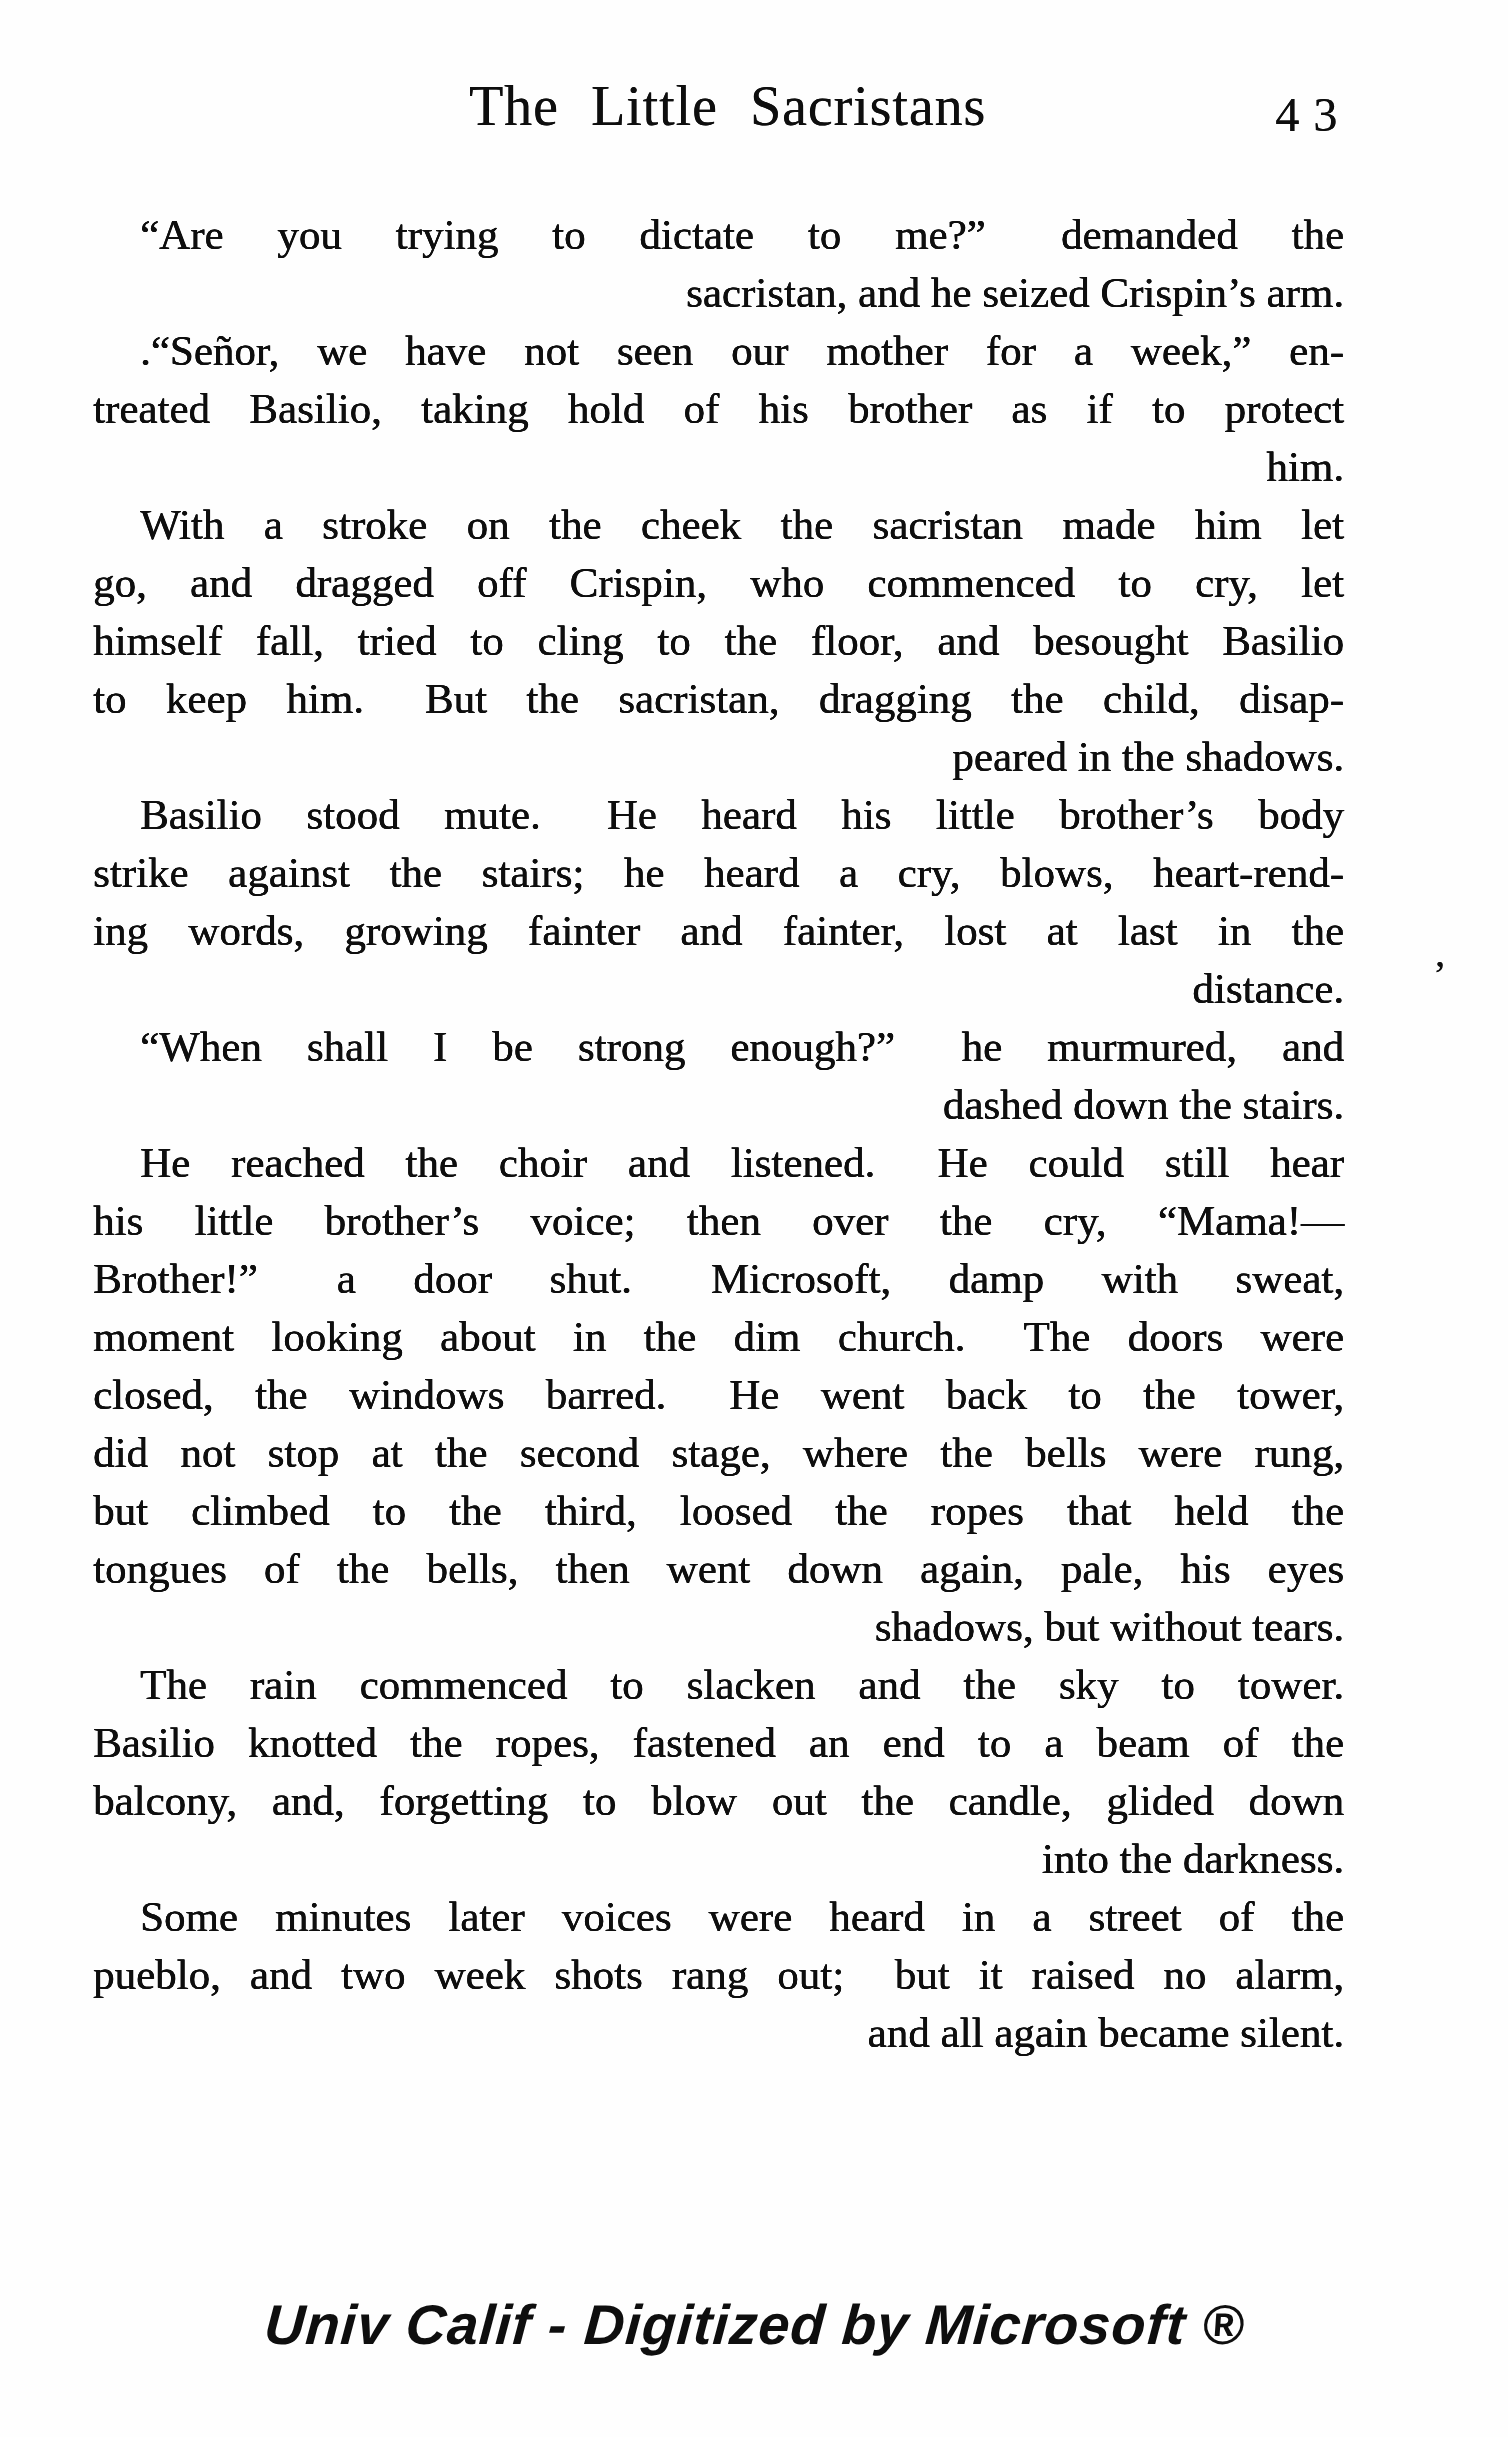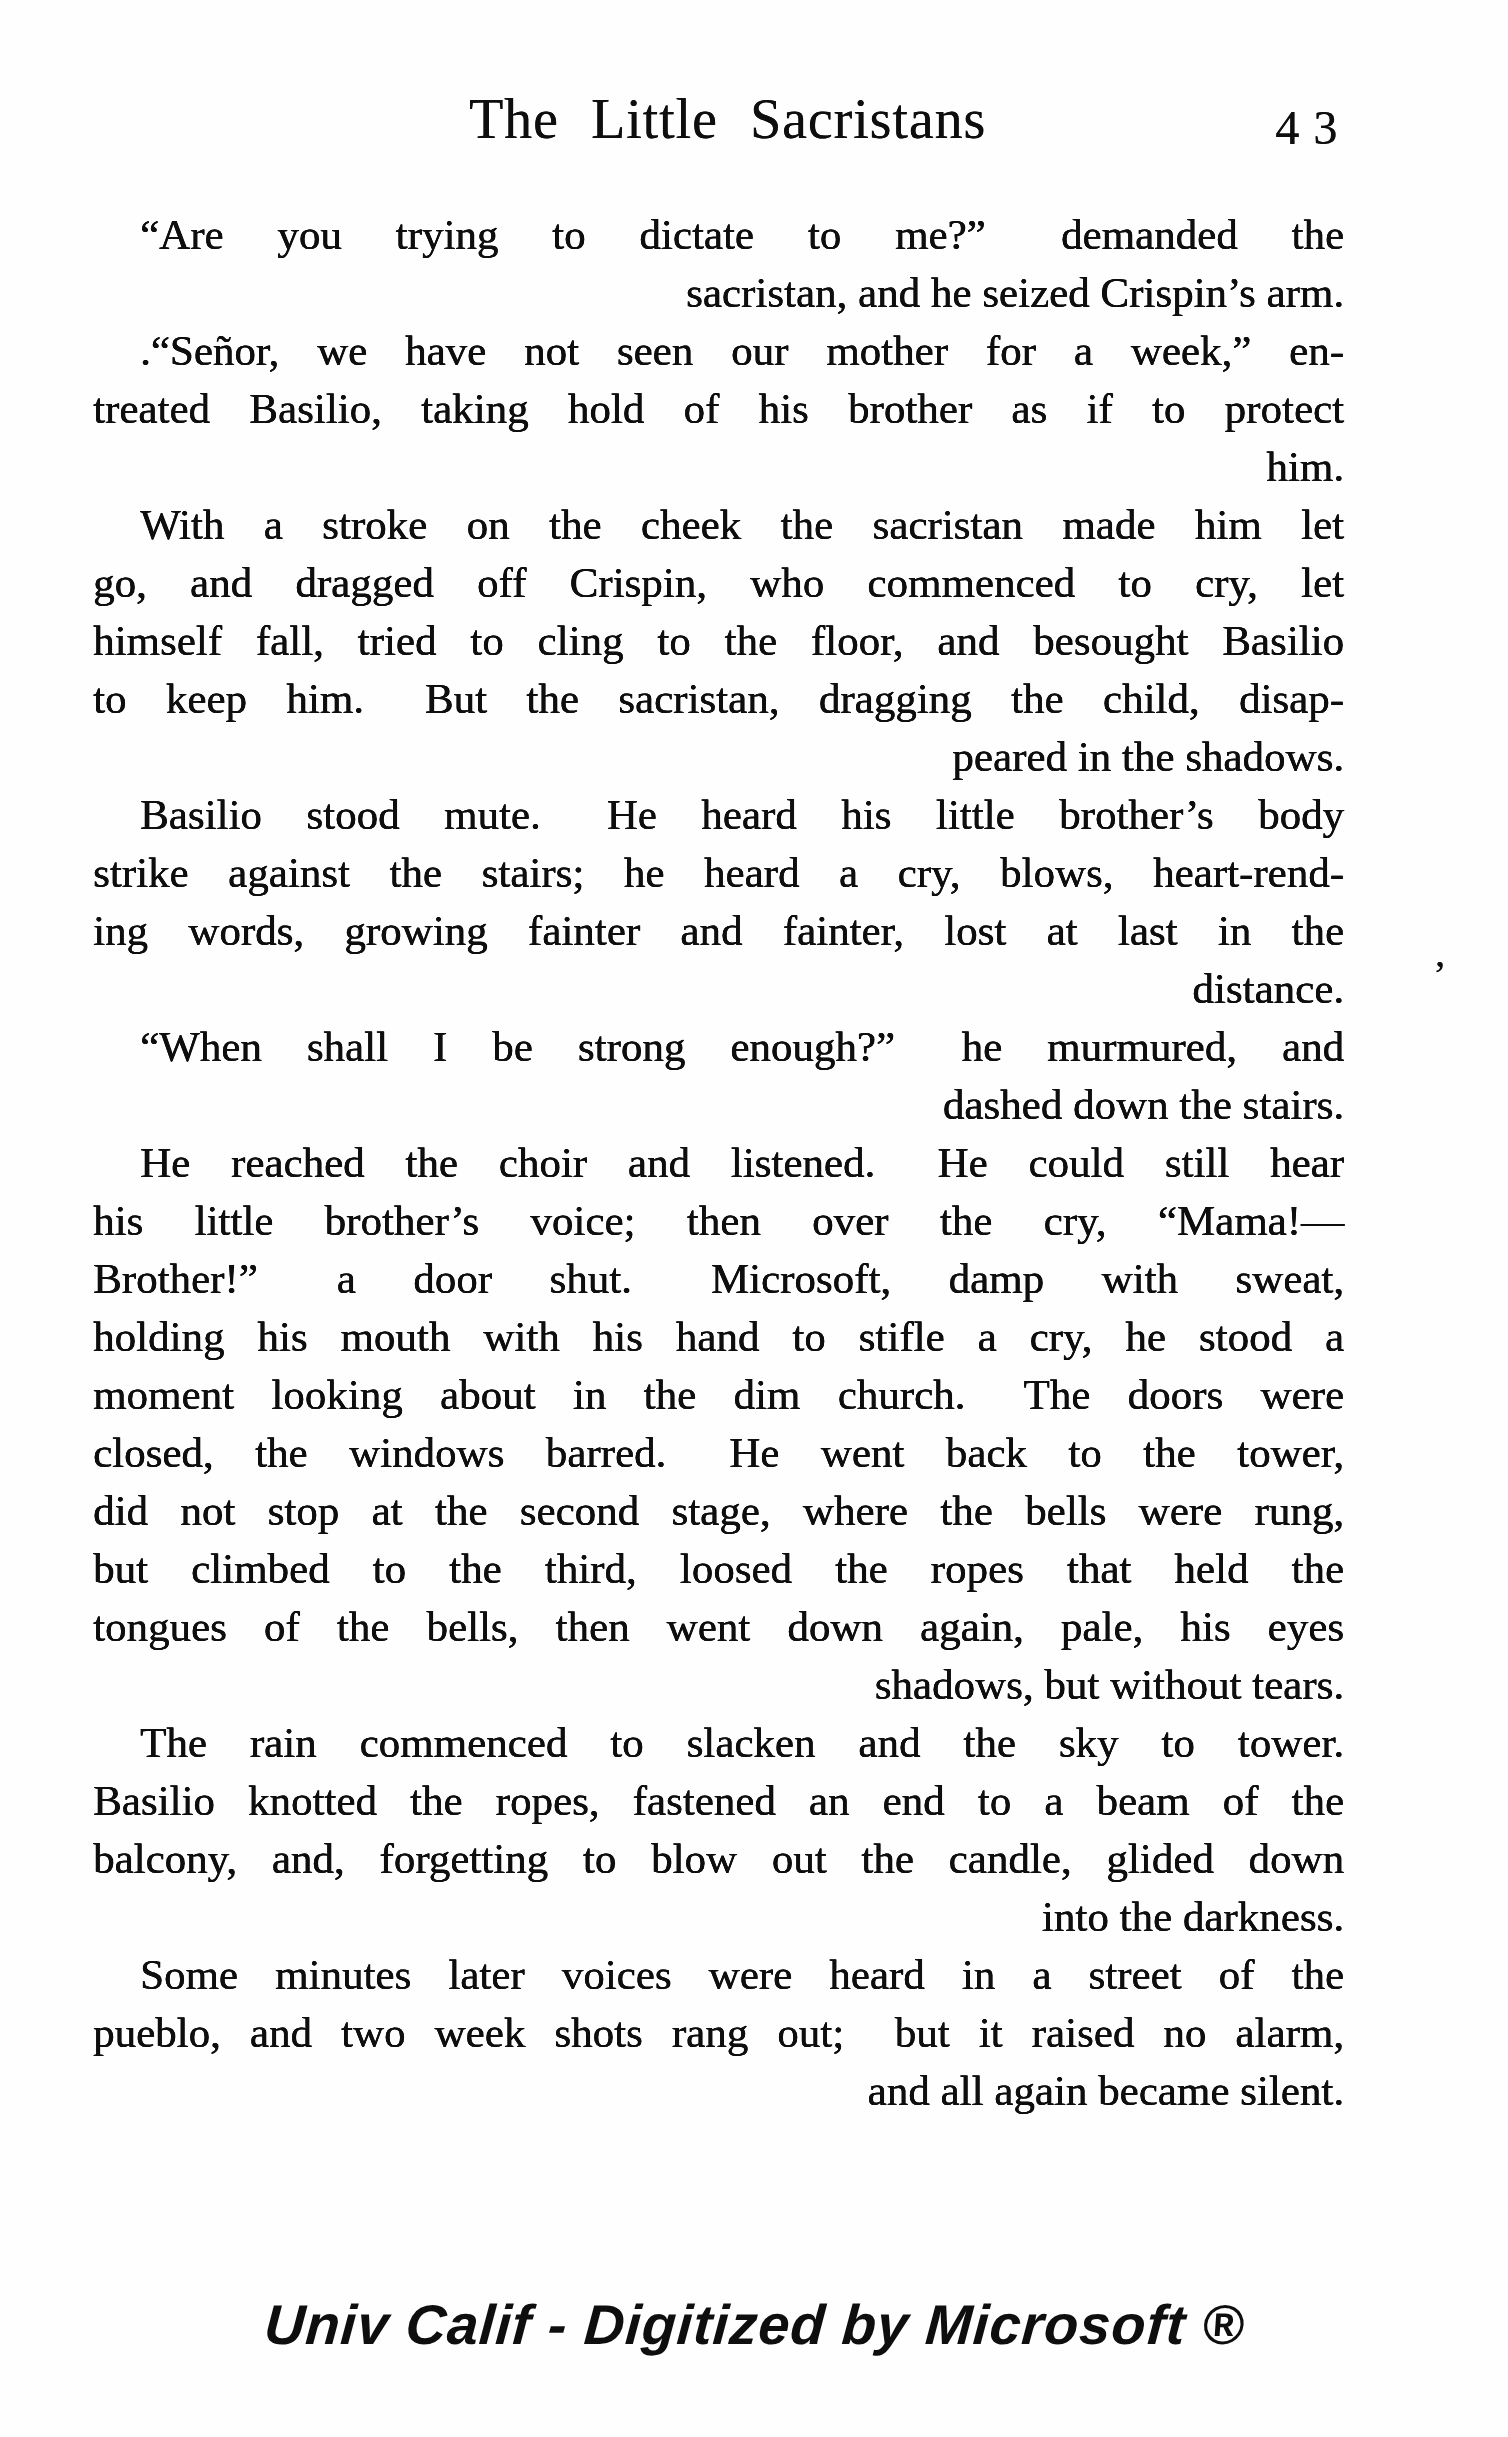--- a/index.html
+++ b/index.html
@@ -15,21 +15,20 @@
     color: #0e0e0e;
     font-family: "Liberation Serif", "DejaVu Serif", serif;
     overflow: hidden;
   }
   .header {
     position: absolute;
     top: 75px;
     left: 102px;
     width: 1251px;
     height: 78px;
-    margin-top: 13px;
   }
   .title {
     text-align: center;
     font-size: 56px;
     line-height: 62px;
     word-spacing: 17.4px;
     letter-spacing: 0.9px;
     text-shadow: 0.3px 0 0 currentColor;
   }
   .pagenum {
@@ -106,21 +105,20 @@
       <div class="line l">peared in the shadows.</div>
       <div class="line j indent">Basilio stood mute.  He heard his little brother’s body</div>
       <div class="line j">strike against the stairs; he heard a cry, blows, heart-rend-</div>
       <div class="line j">ing words, growing fainter and fainter, lost at last in the</div>
       <div class="line l">distance.</div>
       <div class="line j indent">“When shall I be strong enough?”  he murmured, and</div>
       <div class="line l">dashed down the stairs.</div>
       <div class="line j indent">He reached the choir and listened.  He could still hear</div>
       <div class="line j">his little brother’s voice; then over the cry, “Mama!—</div>
       <div class="line j">Brother!”  a door shut.  Microsoft, damp with sweat,</div>
-      <div class="line j">holding his mouth with his hand to stifle a cry, he stood a</div>
       <div class="line j">moment looking about in the dim church.  The doors were</div>
       <div class="line j">closed, the windows barred.  He went back to the tower,</div>
       <div class="line j">did not stop at the second stage, where the bells were rung,</div>
       <div class="line j">but climbed to the third, loosed the ropes that held the</div>
       <div class="line j">tongues of the bells, then went down again, pale, his eyes</div>
       <div class="line l">shadows, but without tears.</div>
       <div class="line j indent">The rain commenced to slacken and the sky to tower.</div>
       <div class="line j">Basilio knotted the ropes, fastened an end to a beam of the</div>
       <div class="line j">balcony, and, forgetting to blow out the candle, glided down</div>
       <div class="line l">into the darkness.</div>

